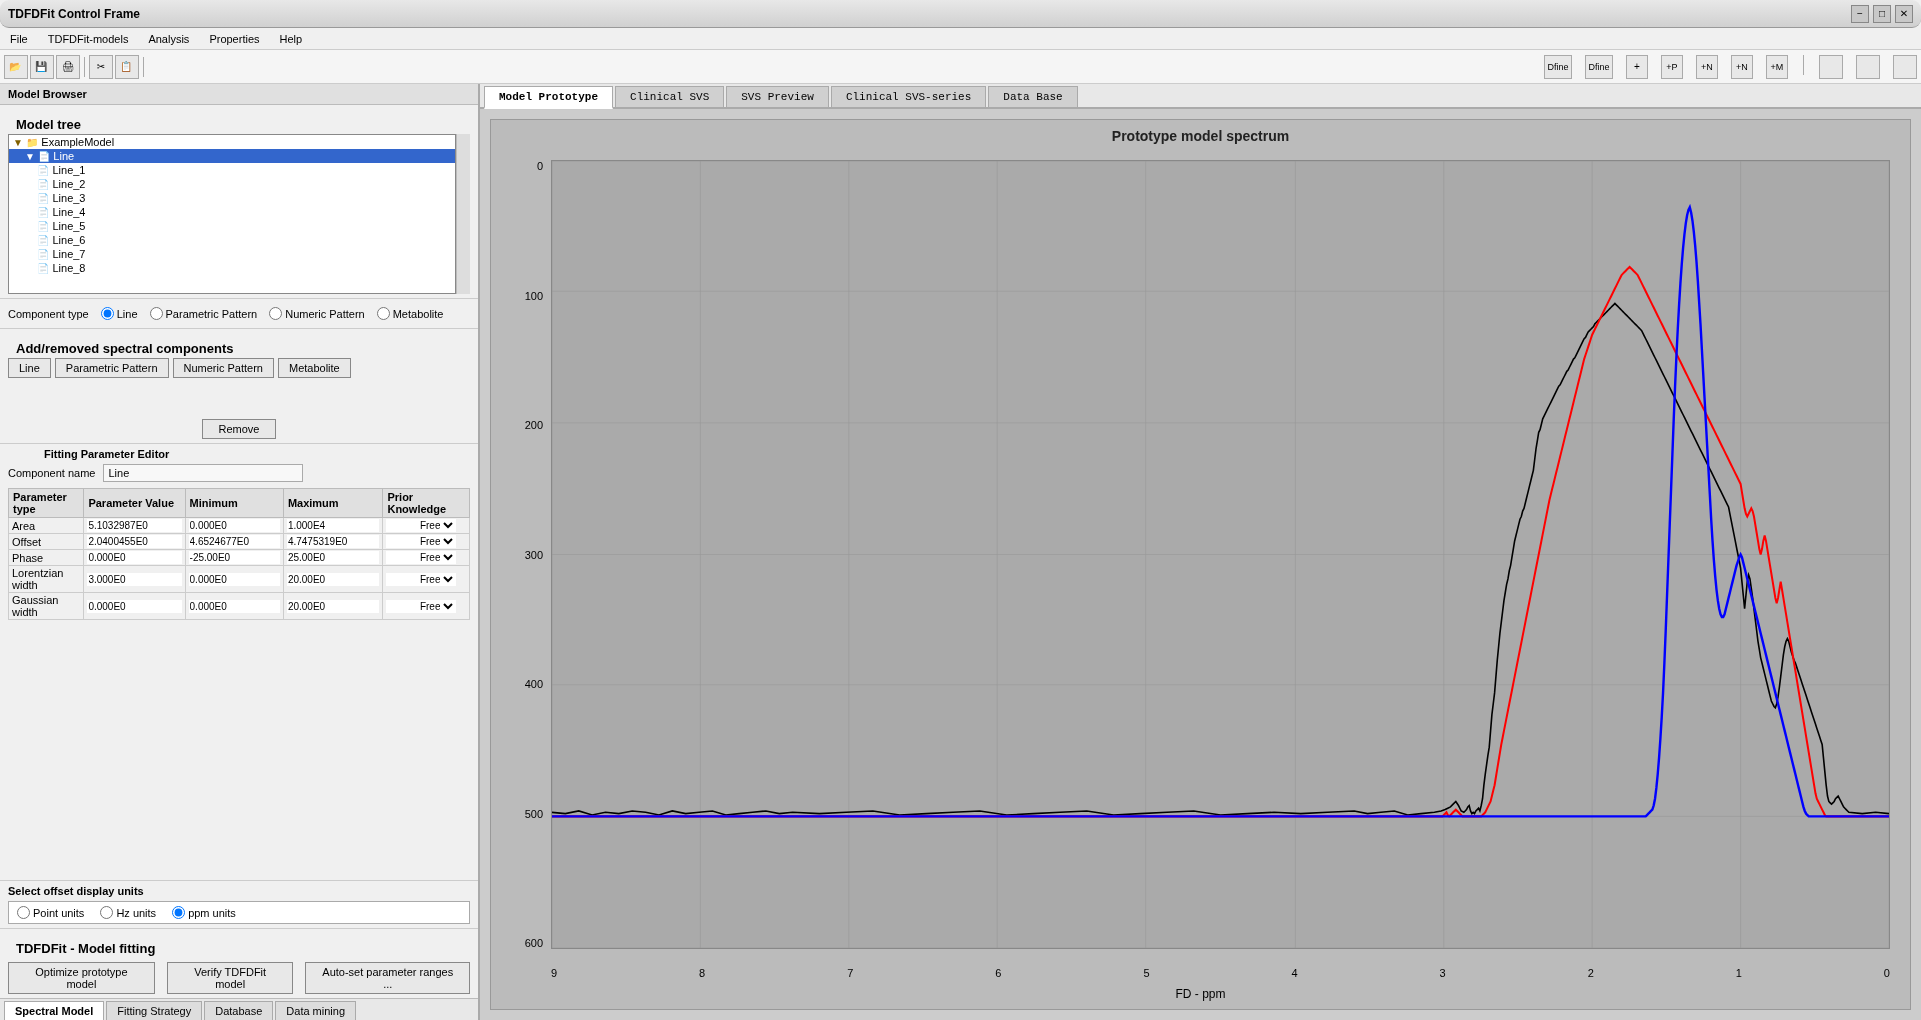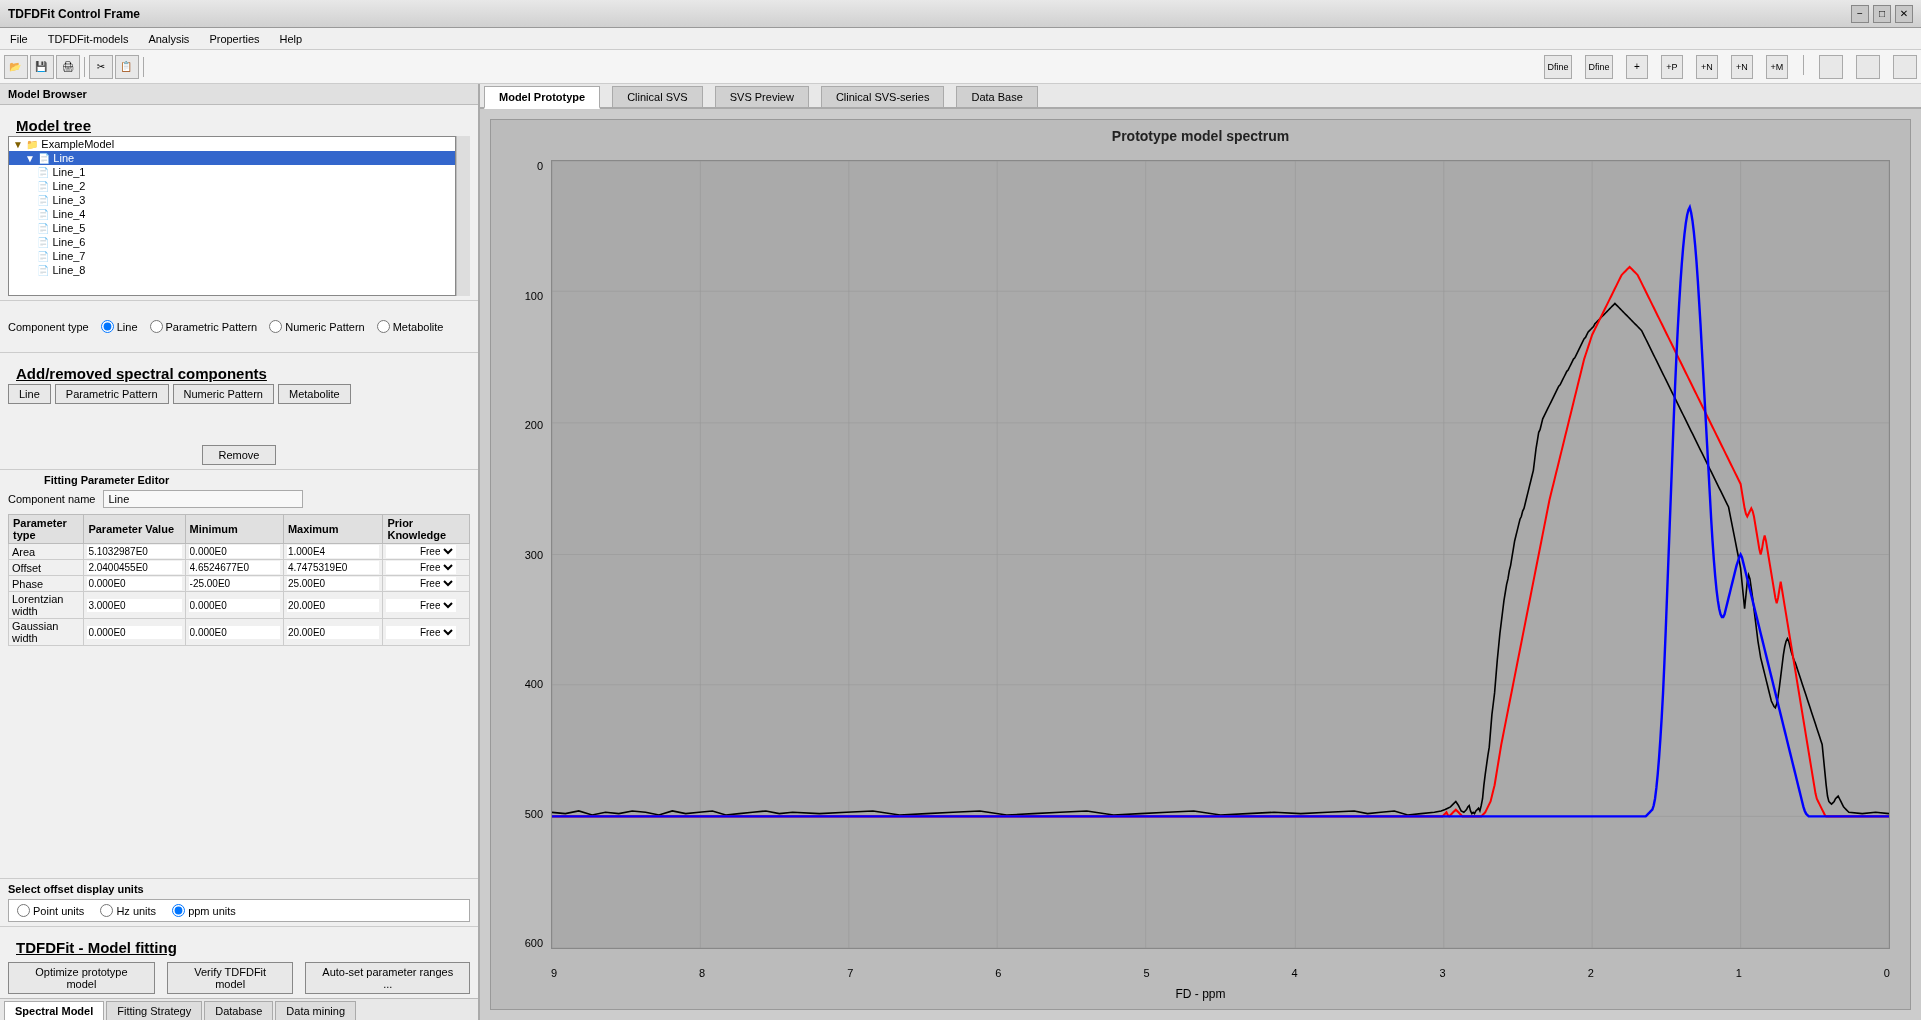--- a/index.html
+++ b/index.html
@@ -6,20 +6,21 @@
     body { font-family: Arial, sans-serif; font-size: 11px; background: #f0f0f0; overflow: hidden; }
 
     .title-bar {
       background: linear-gradient(to bottom, #e8e8e8, #d0d0d0);
       border-bottom: 1px solid #999;
       padding: 4px 8px;
       display: flex;
       align-items: center;
       justify-content: space-between;
       height: 28px;
+      border-radius: 9px;
     }
     .title-bar-title { font-size: 12px; font-weight: bold; }
     .title-bar-controls { display: flex; gap: 4px; }
     .title-bar-btn {
       width: 18px; height: 18px;
       background: #c8c8c8;
       border: 1px solid #888;
       cursor: pointer;
       display: flex; align-items: center; justify-content: center;
       font-size: 10px;
@@ -73,24 +74,23 @@
     .model-browser-header {
       background: #e0e0e0;
       border-bottom: 1px solid #bbb;
       padding: 4px 8px;
       font-weight: bold;
       font-size: 11px;
     }
 
     .section-header {
       font-weight: bold;
-      font-size: 15px;
+      font-size: 13px;
       padding: 4px 8px 2px 8px;
       margin-top: 4px;
-      text-decoration: underline;
     }
 
     .model-tree-section {
       padding: 4px 8px;
       flex-shrink: 0;
     }
 
     .tree-container {
       border: 1px solid #888;
       background: white;
@@ -110,21 +110,21 @@
     .tree-item.selected { background: #3366cc; color: white; }
     .tree-item.level0 { padding-left: 4px; }
     .tree-item.level1 { padding-left: 16px; }
     .tree-item.level2 { padding-left: 28px; }
 
     .tree-icon { font-size: 10px; }
     .folder-icon { color: #806000; }
     .file-icon { color: #4060c0; }
 
     .component-type-section {
-      padding: 19px 8px;
+      padding: 8px 8px;
       border-top: 1px solid #ccc;
       flex-shrink: 0;
     }
     .component-type-row {
       display: flex;
       align-items: center;
       gap: 12px;
       font-size: 11px;
     }
     .radio-label { display: flex; align-items: center; gap: 3px; cursor: pointer; }
@@ -261,21 +261,22 @@
       display: flex;
       flex-direction: column;
       overflow: hidden;
     }
 
     .tab-bar {
       background: #e8e8e8;
       border-bottom: 2px solid #aaa;
       display: flex;
       padding: 2px 4px 0 4px;
-      gap: 12px;
+      gap: 2px;
+      font-family: Liberation Mono, monospace;
     }
     .tab {
       padding: 4px 14px;
       border: 1px solid #aaa;
       border-bottom: none;
       background: #d0d0d0;
       cursor: pointer;
       font-size: 11px;
     }
     .tab.active {

